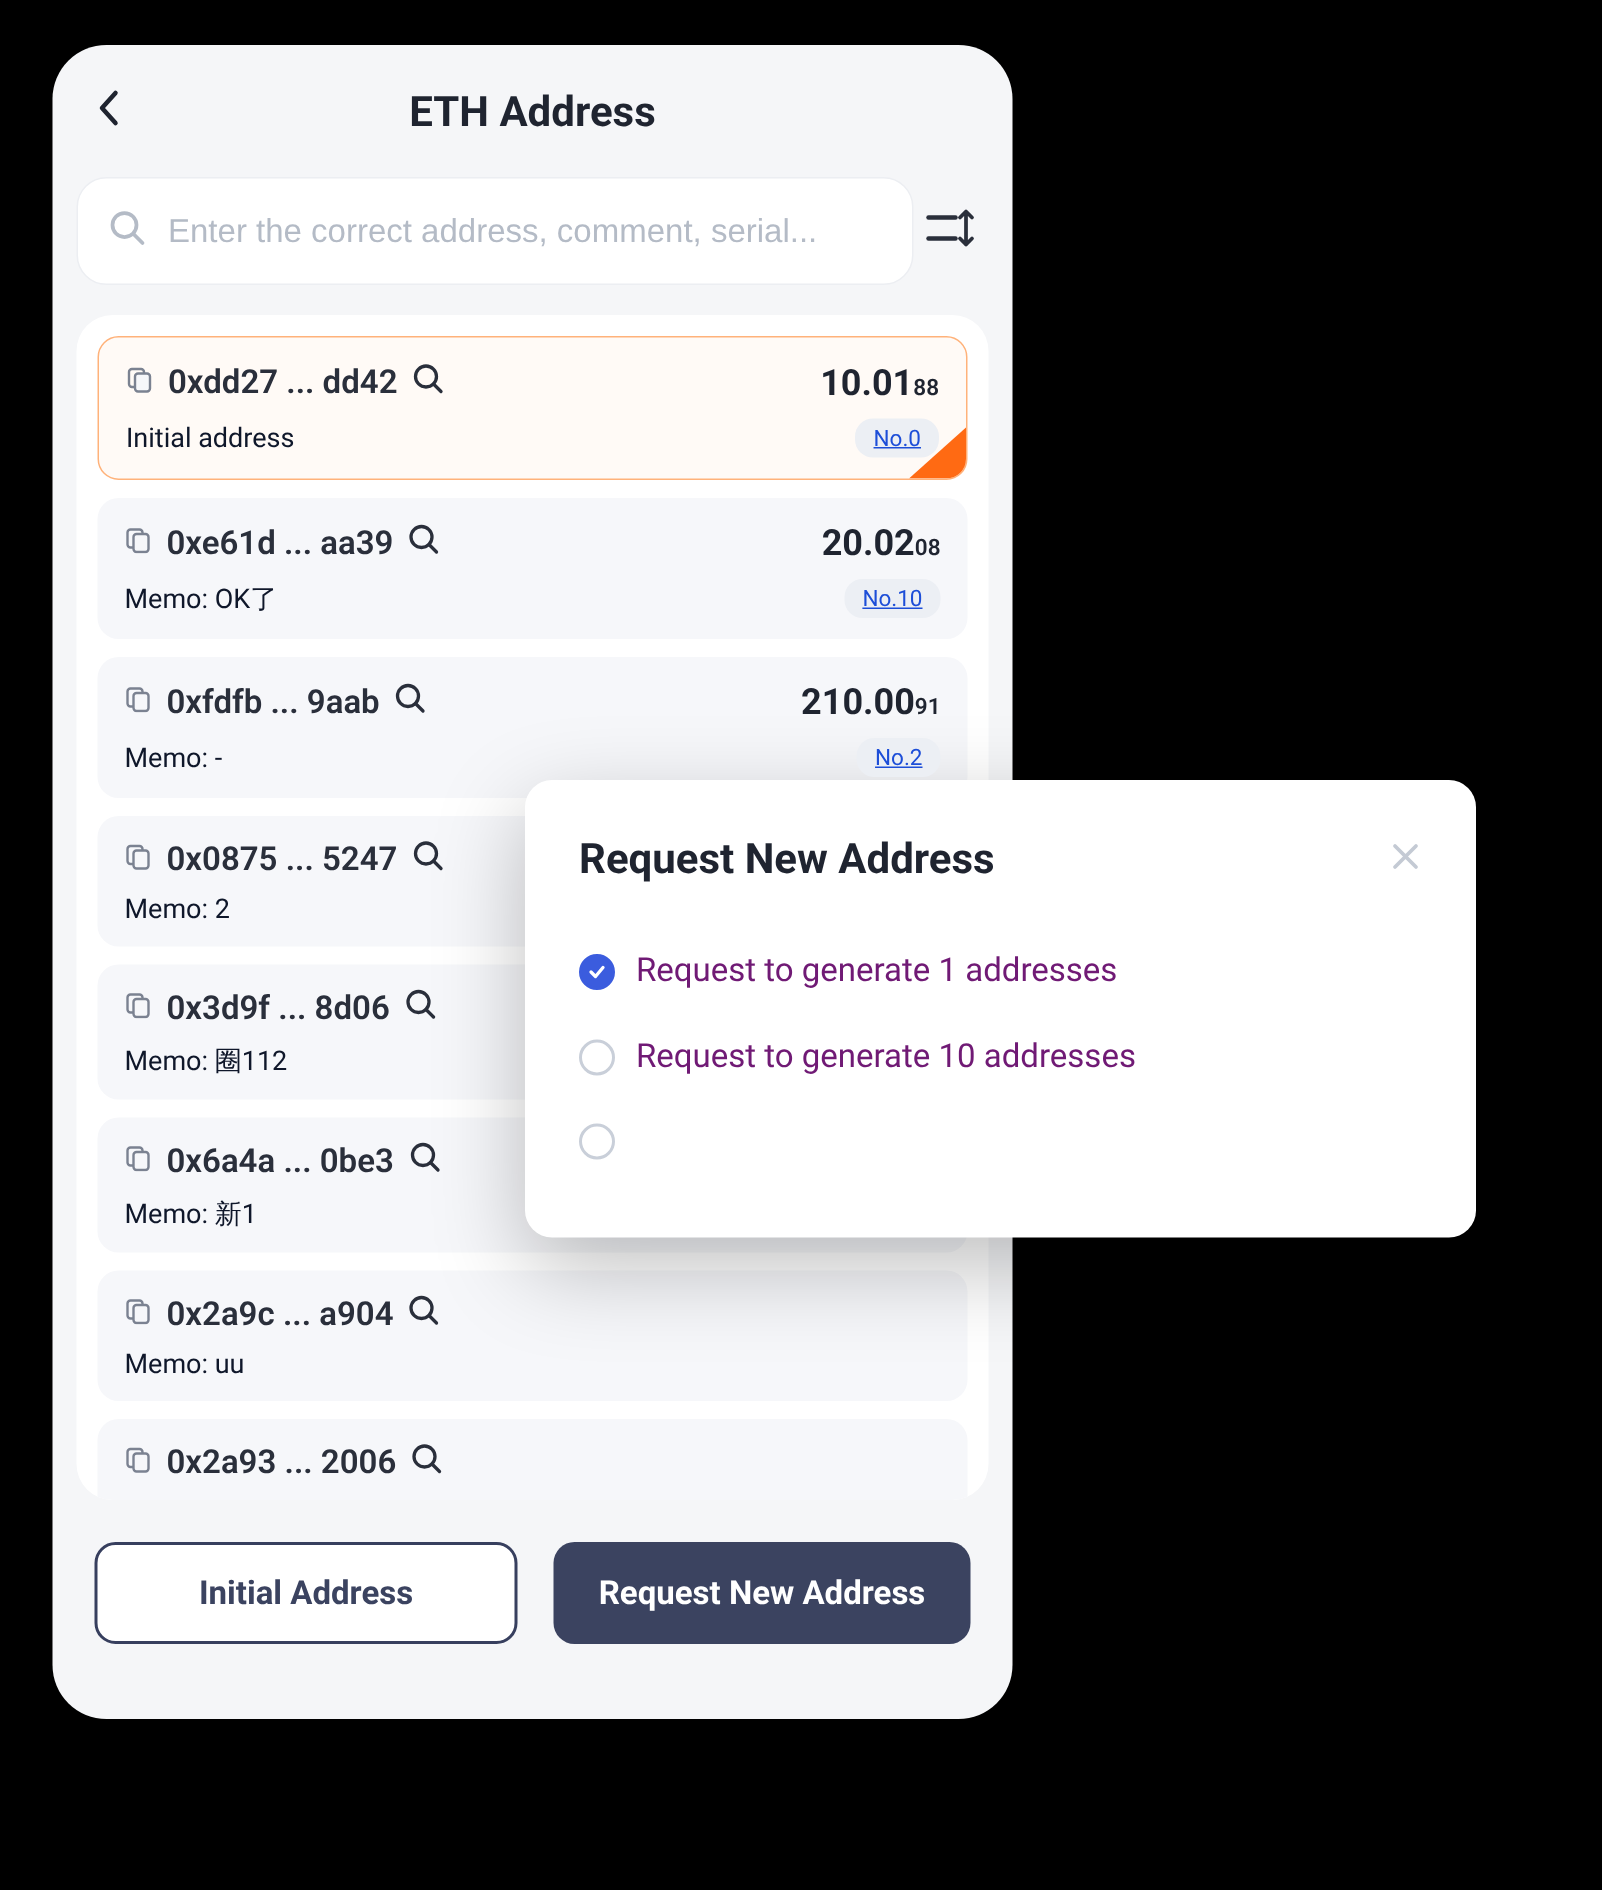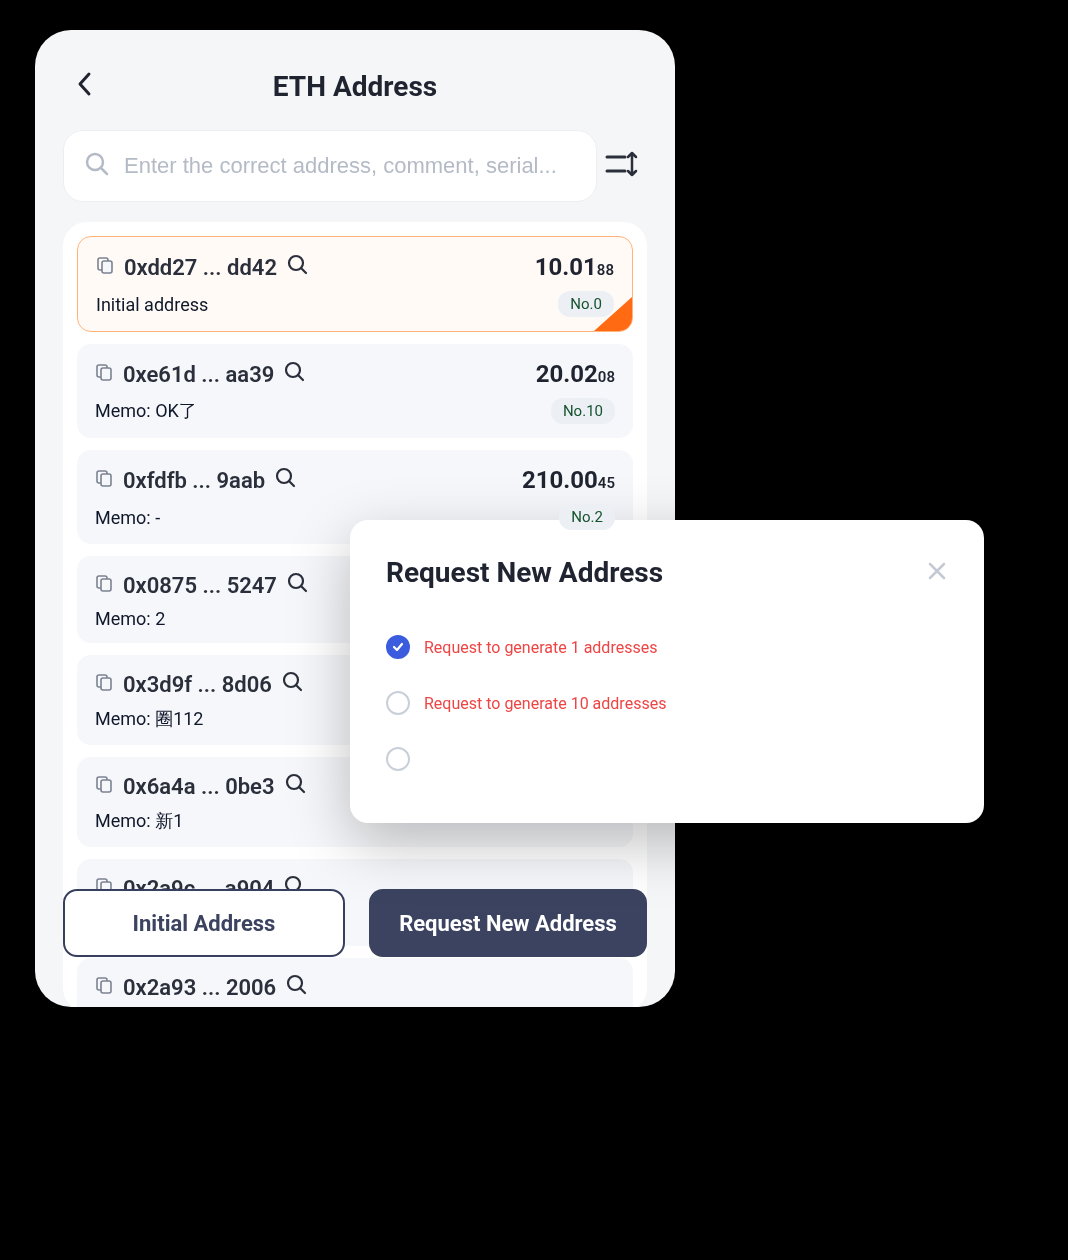--- a/index.html
+++ b/index.html
@@ -8,26 +8,26 @@
     background: #000;
     width: 1068px;
     height: 1260px;
     position: relative;
   }
   .phone-card {
     position: absolute;
     top: 30px;
     left: 35px;
     width: 640px;
-    height: 977px;
+    height: 1116px;
     background: #f5f6f8;
     border-radius: 36px;
     box-shadow: 0 8px 40px rgba(0,0,0,0.15);
     overflow: hidden;
-    padding: 28px;
+    padding: 16px;
   }
   .header-row {
     display: flex;
     align-items: center;
     justify-content: center;
     position: relative;
     height: 56px;
     margin-bottom: 16px;
   }
   .back-btn {
@@ -123,25 +123,26 @@
     align-items: center;
     justify-content: space-between;
     margin-top: 10px;
   }
   .memo {
     font-size: 18px;
     color: #0f172a;
   }
   .no-badge {
     background: #eceff4;
-    color: #14532d;
+    color: #1d4ed8;
     font-size: 15px;
     border-radius: 12px;
     padding: 4px 12px;
     z-index: 2;
+    text-decoration: underline;
   }
   .bottom-row {
     position: absolute;
     left: 28px;
     right: 28px;
     bottom: 50px;
     display: flex;
     gap: 24px;
   }
   .btn {
@@ -200,22 +201,22 @@
     flex-shrink: 0;
     display: flex;
     align-items: center;
     justify-content: center;
   }
   .radio.checked {
     background: #3b5cde;
     border-color: #3b5cde;
   }
   .opt-label {
-    font-size: 16px;
-    color: #ef4444;
+    font-size: 22px;
+    color: #701a75;
   }
   .remark-input {
     width: calc(100% - 2px);
     height: 66px;
     background: #f5f6f8;
     border: none;
     border-radius: 12px;
     padding: 0 24px;
     font-size: 21px;
     color: #555;
@@ -304,21 +305,21 @@
             <span><svg width="18" height="18" viewBox="0 0 18 18">
                 <rect x="2" y="2" width="10" height="12" rx="2" stroke="#7b8291" stroke-width="1.6" fill="none"></rect>
                 <rect x="6" y="5" width="10" height="12" rx="2" stroke="#7b8291" stroke-width="1.6" fill="#f6f7fa"></rect>
               </svg></span>
             <span class="addr-text">0xfdfb ... 9aab</span>
             <span><svg width="22" height="22" viewBox="0 0 22 22">
                 <circle cx="9" cy="9" r="7" stroke="#2a2f3b" stroke-width="2.2" fill="none"></circle>
                 <line x1="14" y1="14" x2="19" y2="19" stroke="#2a2f3b" stroke-width="2.2" stroke-linecap="round"></line>
               </svg></span>
           </div>
-          <span class="balance">210.00<span class="sub">45</span></span>
+          <span class="balance">210.00<span class="sub">91</span></span>
         </div>
         <div class="addr-row2">
           <span class="memo">Memo: -</span>
           <span class="no-badge">No.2</span>
         </div>
       </div>
       <div class="addr-card">
         <div class="addr-row1">
           <div class="addr-left">
             <span><svg width="18" height="18" viewBox="0 0 18 18">

